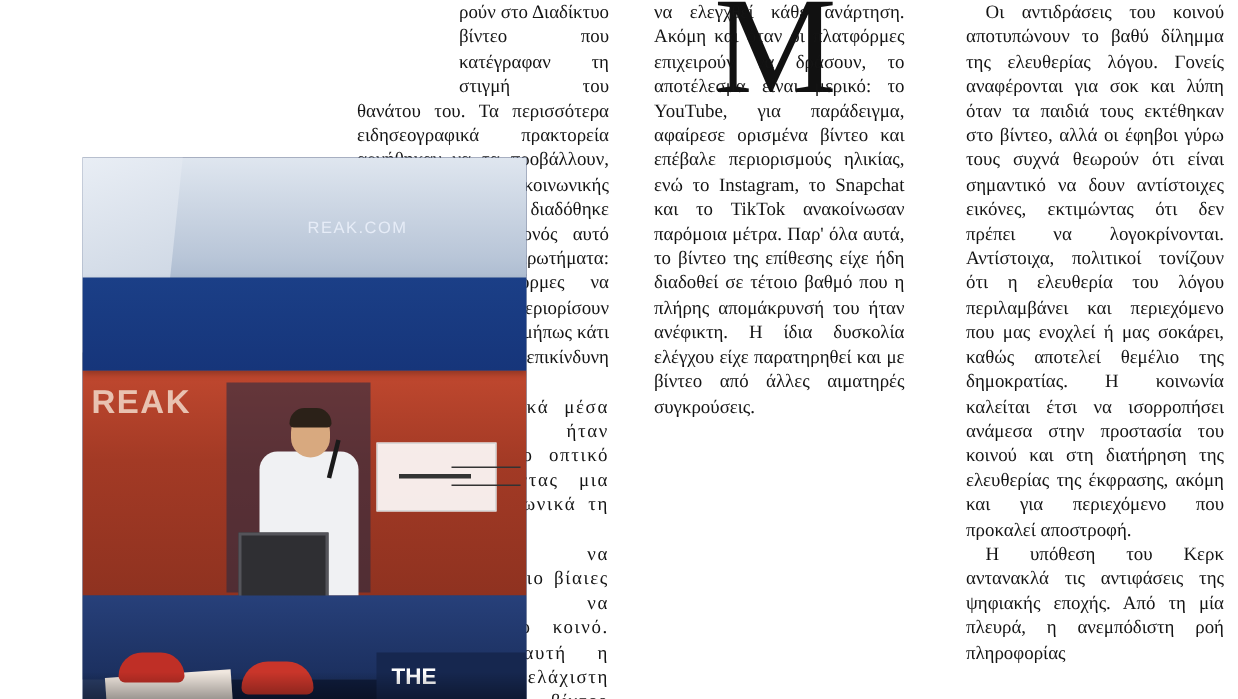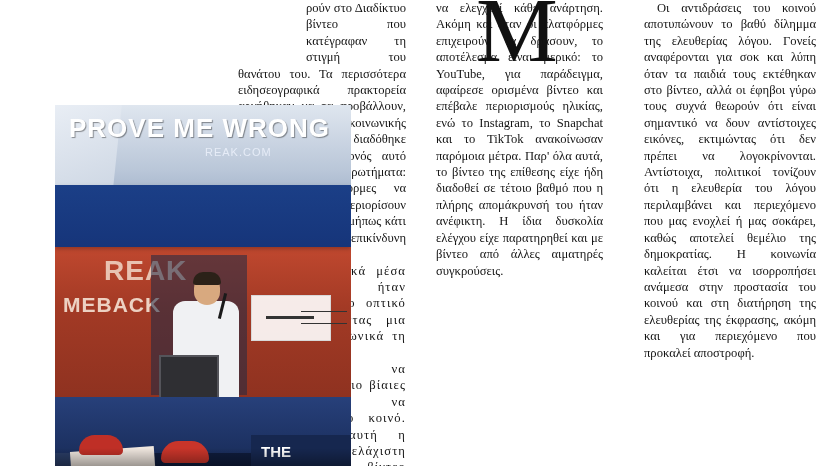--- a/index.html
+++ b/index.html
@@ -129,24 +129,23 @@
     position: absolute;
     left: 0px; top: 142px; width: 296px; height: 150px;
     background: linear-gradient(180deg, #c0482f 0%, #a33a25 40%, #8f3220 100%);
   }
   .backdrop-word1 {
     position: absolute;
     left: 6px; top: 150px;
     color: #f2d9c9;
     font-family: "Liberation Sans", sans-serif;
     font-weight: bold;
-    font-size: 28px;
+    font-size: 22px;
     opacity: 0.85;
     letter-spacing: 1px;
-    margin-left: 43px;
   }
   .backdrop-word2 {
     position: absolute;
     left: 8px; top: 188px;
     color: #f5e2d3;
     font-family: "Liberation Sans", sans-serif;
     font-weight: bold;
     font-size: 21px;
     opacity: 0.9;
     letter-spacing: 1px;
@@ -262,31 +261,30 @@
     <p class="first-para">ρούν στο Διαδίκτυο βίντεο που κατέγραφαν τη στιγμή του θανάτου του. Τα περισσότερα ειδησεογραφικά πρακτορεία αρνήθηκαν να τα προβάλλουν, αλλά στα μέσα κοινωνικής δικτύωσης το υλικό διαδόθηκε αστραπιαία. Το γεγονός αυτό προκάλεσε έντονα ερωτήματα: πρέπει οι πλατφόρμες να παρέμβουν για να περιορίσουν τέτοιο περιεχόμενο ή μήπως κάτι τέτοιο θα συνιστούσε επικίνδυνη λογοκρισία;</p>
     <p class="indent wide">Τα επαγγελματικά μέσα ενημέρωσης ήταν προσεκτικά με το οπτικό υλικό ακολουθώντας μια στάση που ανταγωνικά τη δημοσιογραφική παράδοση: να φιλτράρονται οι πιο βίαιες σκηνές ώστε να προστατεύεται το κοινό. Στην πράξη, αυτή η επωφελία είχε ελάχιστη σημασία: τα βίντεο εμφανίστηκαν σχεδόν αμέσως σε YouTube, X, Instagram και στην πλατφόρμα Truth Social. Η υπόθεση αυτή</p>
   </div>
 
   <div class="col col-3">
       <p>να ελεγχθεί κάθε ανάρτηση. Ακόμη και όταν οι πλατφόρμες επιχειρούν να δράσουν, το αποτέλεσμα είναι μερικό: το YouTube, για παράδειγμα, αφαίρεσε ορισμένα βίντεο και επέβαλε περιορισμούς ηλικίας, ενώ το Instagram, το Snapchat και το TikTok ανακοίνωσαν παρόμοια μέτρα. Παρ' όλα αυτά, το βίντεο της επίθεσης είχε ήδη διαδοθεί σε τέτοιο βαθμό που η πλήρης απομάκρυνσή του ήταν ανέφικτη. Η ίδια δυσκολία ελέγχου είχε παρατηρηθεί και με βίντεο από άλλες αιματηρές συγκρούσεις.</p>
     </div>
 
   <div class="col col-4">
       <p class="indent">Οι αντιδράσεις του κοινού αποτυπώνουν το βαθύ δίλημμα της ελευθερίας λόγου. Γονείς αναφέρονται για σοκ και λύπη όταν τα παιδιά τους εκτέθηκαν στο βίντεο, αλλά οι έφηβοι γύρω τους συχνά θεωρούν ότι είναι σημαντικό να δουν αντίστοιχες εικόνες, εκτιμώντας ότι δεν πρέπει να λογοκρίνονται. Αντίστοιχα, πολιτικοί τονίζουν ότι η ελευθερία του λόγου περιλαμβάνει και περιεχόμενο που μας ενοχλεί ή μας σοκάρει, καθώς αποτελεί θεμέλιο της δημοκρατίας. Η κοινωνία καλείται έτσι να ισορροπήσει ανάμεσα στην προστασία του κοινού και στη διατήρηση της ελευθερίας της έκφρασης, ακόμη και για περιεχόμενο που προκαλεί αποστροφή.</p>
+      <p class="indent">Η υπόθεση του Κερκ αντανακλά τις αντιφάσεις της ψηφιακής εποχής. Από τη μία πλευρά, η ανεμπόδιστη ροή πληροφορίας</p>
     </div>
 
   <div class="photo">
     <div class="sky"></div>
     <div class="tent-left"></div>
     <div class="backdrop"></div>
     <div class="backdrop-word1">REAK</div>
-    <div class="backdrop-word2">MEBACK</div>
     <div class="panel-dark"></div>
     <div class="banner"></div>
-    <div class="banner-text">PROVE ME WRONG</div>
     <div class="banner-sub">REAK.COM</div>
     <div class="speaker-body"></div>
     <div class="speaker-head"></div>
     <div class="speaker-hair"></div>
     <div class="mic"></div>
     <div class="arrow-sign"></div>
     <div class="laptop"></div>
     <div class="table-front"></div>
     <div class="cloth"></div>
     <div class="papers"></div>

